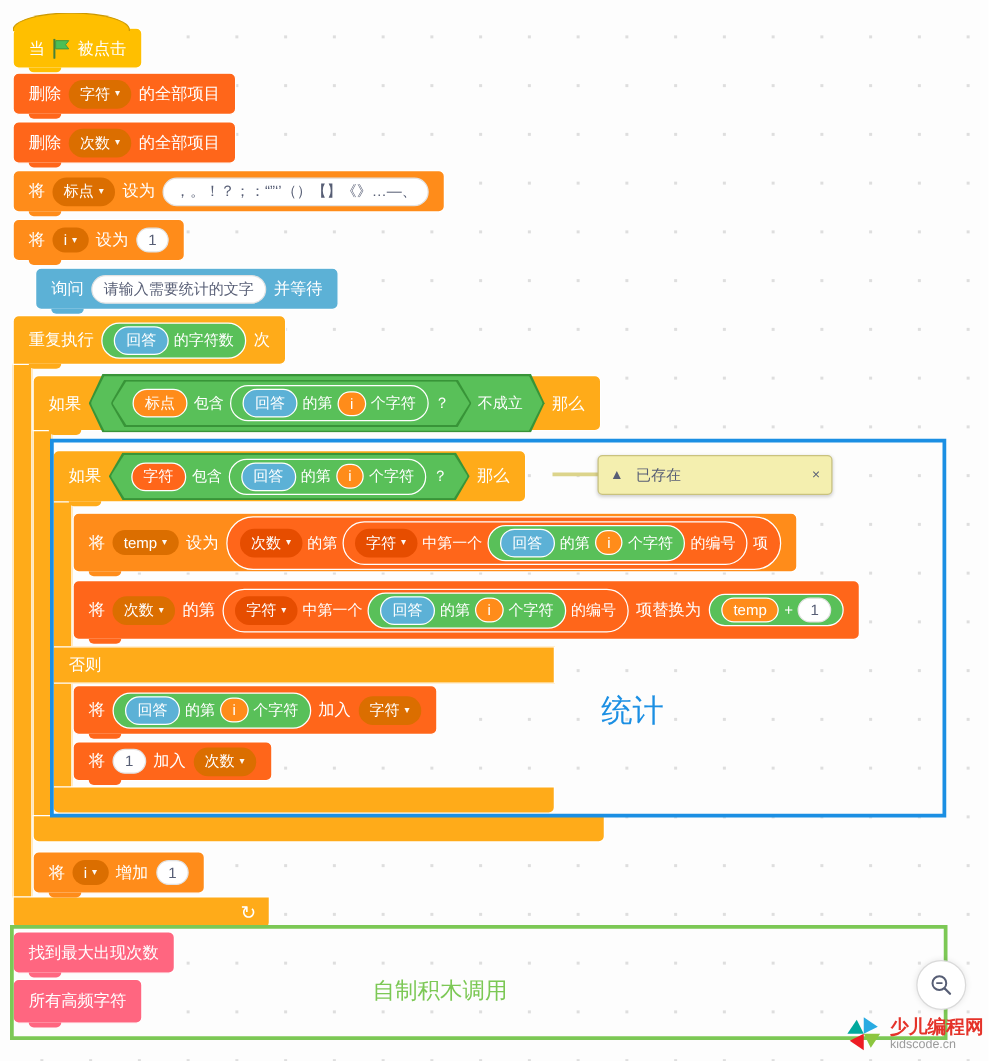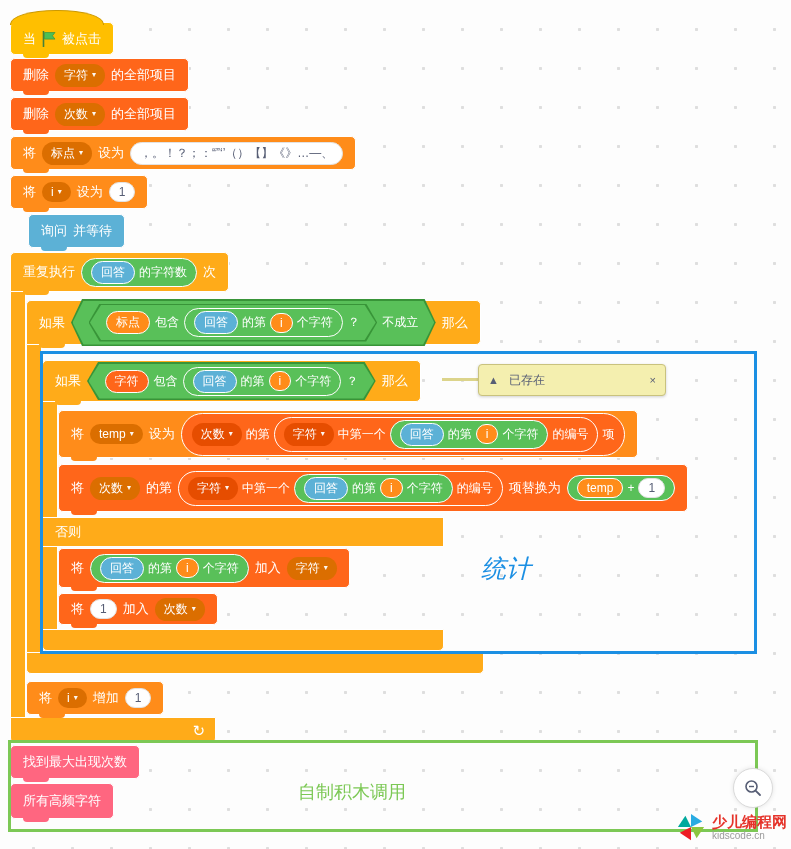--- a/index.html
+++ b/index.html
@@ -141,20 +141,21 @@
     <span class="dd dd-var">
       <span>i</span>
       <span class="caret">▾</span>
     </span>
     <span>设为</span>
     <span class="oval white-oval">1</span>
   </div>
 
   <div class="blk c-sense stack" style="left:28px;top:214px;height:34px;">
     <span>询问</span>
+    <span class="oval white-oval">请输入需要统计的文字</span>
     <span>并等待</span>
   </div>
 
   <div class="blk c-control chead stack" style="left:10px;top:252px;height:40px;">
     <span>重复执行</span>
     <span class="oval c-op">
       <span class="oval c-sense">回答</span>
       <span>的字符数</span>
     </span>
     <span>次</span>
@@ -308,21 +309,21 @@
     <span>将</span>
     <span class="dd dd-var">
       <span>i</span>
       <span class="caret">▾</span>
     </span>
     <span>增加</span>
     <span class="oval white-oval">1</span>
   </div>
 
   <div class="annot-rect rect-blue" style="left:40px;top:351px;width:717px;height:303px;"></div>
-  <div class="annot-text txt-blue" style="left:481px;top:552px;font-style:italic;">统计</div>
+  <div class="annot-text txt-blue" style="left:481px;top:552px;">统计</div>
 
   <div class="blk c-my stack" style="left:10px;top:783px;height:36px;">
     <span>所有高频字符</span>
   </div>
   <div class="blk c-my stack" style="left:10px;top:745px;height:34px;">
     <span>找到最大出现次数</span>
   </div>
 
   <div class="annot-rect rect-green" style="left:8px;top:740px;width:750px;height:92px;"></div>
   <div class="annot-text txt-green" style="left:298px;top:780px;">自制积木调用</div>

